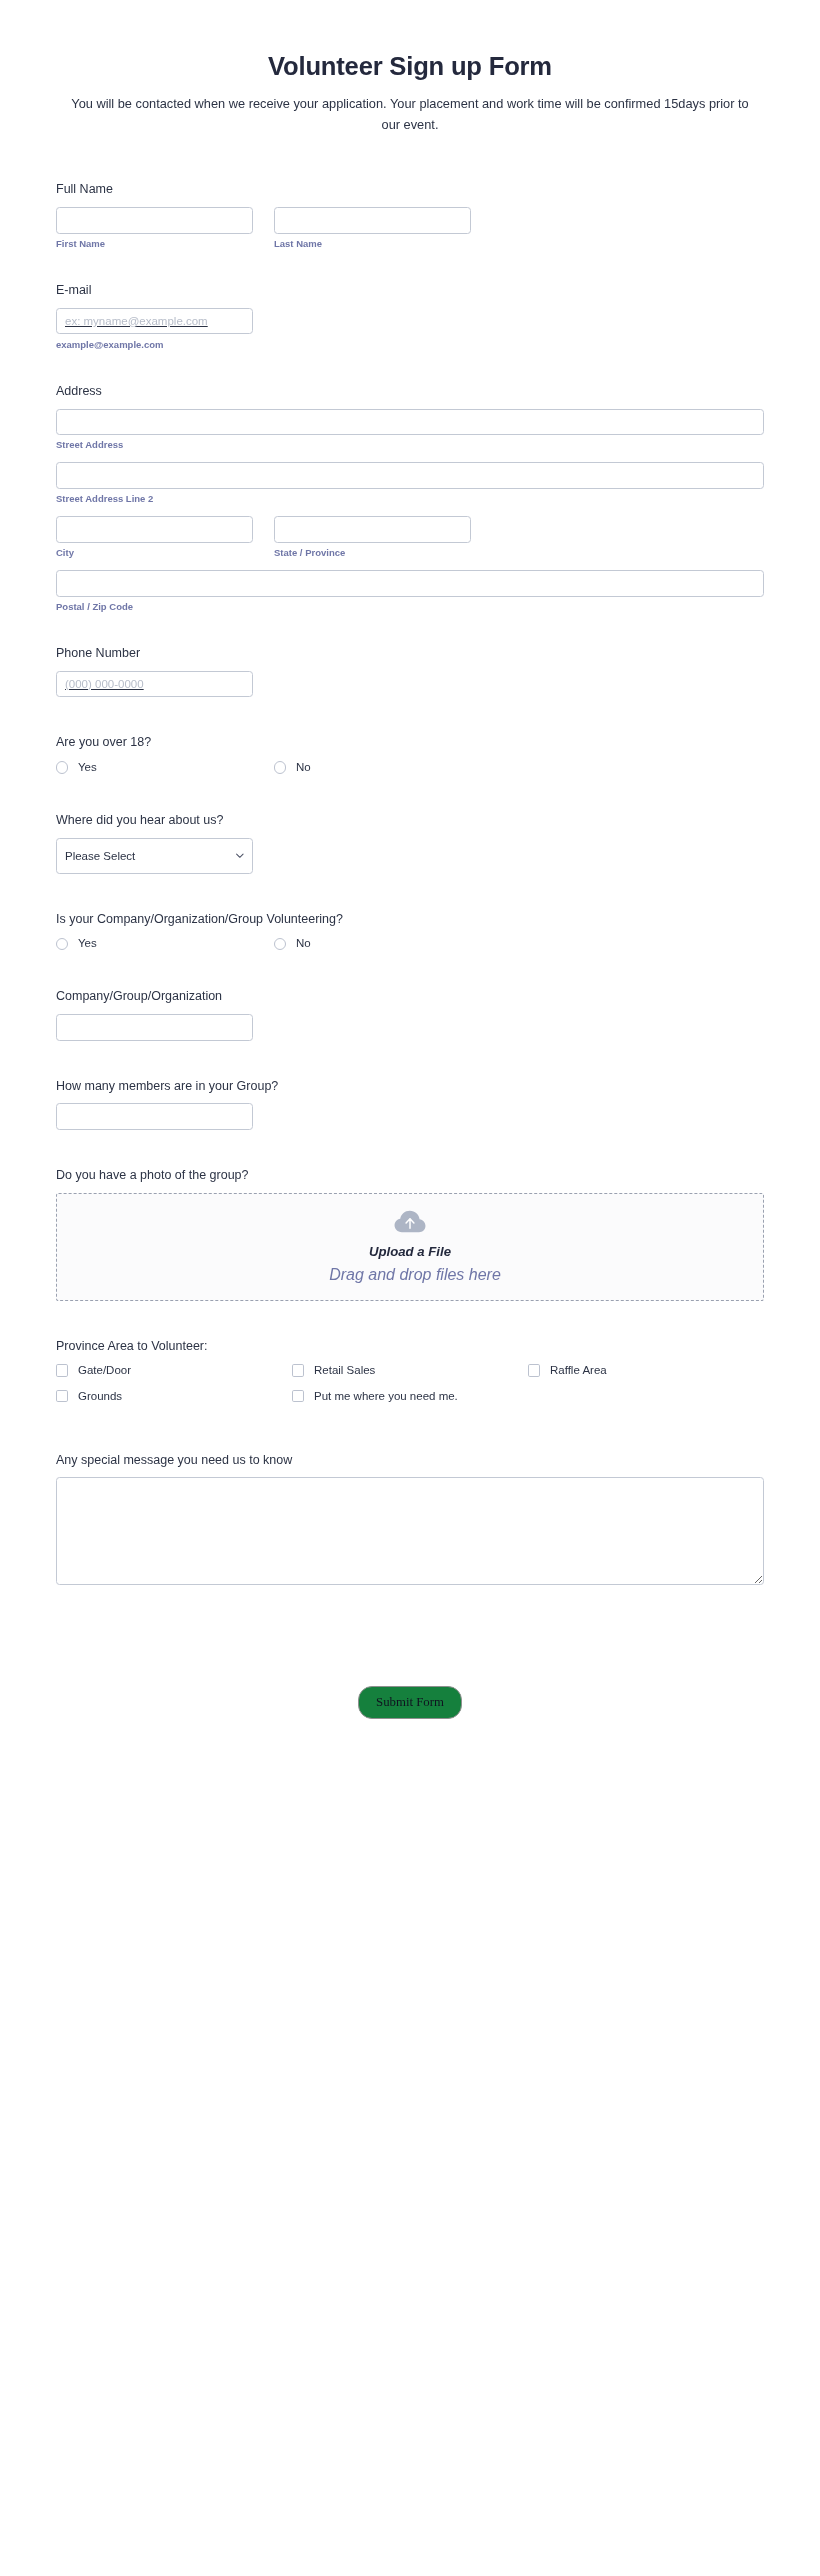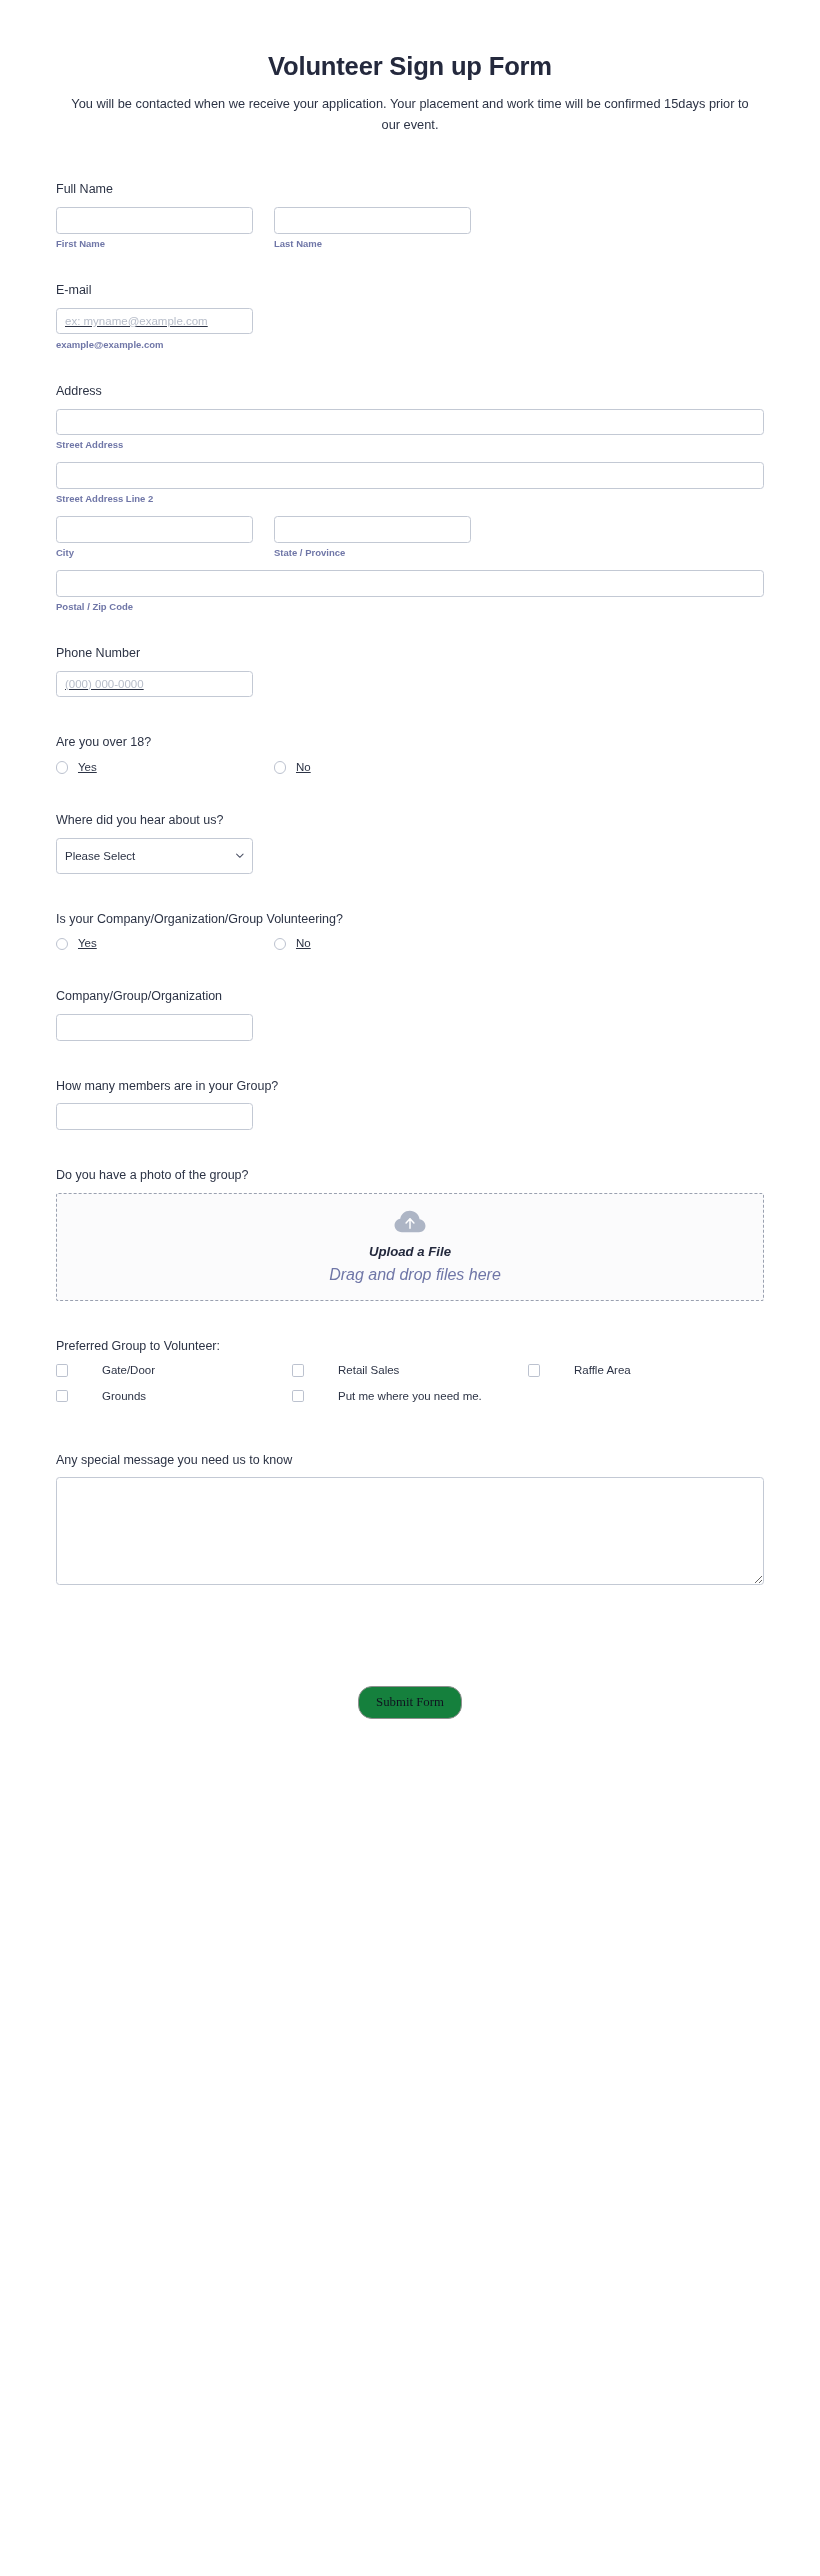--- a/index.html
+++ b/index.html
@@ -86,21 +86,21 @@
     -webkit-appearance: none;
     outline: none;
   }
   .chev {
     position: absolute;
     right: 8px; top: 50%;
     transform: translateY(-55%);
     pointer-events: none;
     width: 9.7px; height: 9.7px;
   }
-  .radio-row { display: flex; margin-top: 4px; text-decoration: underline; }
+  .radio-row { display: flex; margin-top: 4px; }
   .radio-item {
     display: flex;
     align-items: center;
     width: 197px;
     flex: 0 0 197px;
     margin-right: 21px;
   }
   .radio-dot {
     width: 12.3px; height: 12.3px;
     border: 0.9px solid #bcc2cf;
@@ -115,21 +115,20 @@
     flex-wrap: wrap;
     margin-top: 8.8px;
   }
   .cb-item {
     display: flex;
     align-items: flex-start;
     width: 236px;
     flex: 0 0 236px;
     margin-bottom: 9.7px;
     padding-right: 8.8px;
-    gap: 24px;
   }
   .cb-box {
     width: 12.3px; height: 12.3px;
     border: 0.9px solid #bcc2cf;
     border-radius: 1.8px;
     background: #fff;
     flex: 0 0 12.3px;
     margin-right: 9.7px;
     margin-top: 0.9px;
   }
@@ -352,21 +351,21 @@
         </svg>
         <div class="upload-title">Upload a File</div>
         <div class="upload-sub">Drag and drop files here</div>
       </div>
     </div>
 
     <div class="sec-gap"></div>
     <div class="sec-gap"></div>
 
     <div class="field-block">
-      <label class="field-label">Preferred Group to Volunteer:</label>
+      <label class="field-label">Province Area to Volunteer:</label>
       <div class="cb-grid">
         <div class="cb-item">
           <span class="cb-box"></span>
           <span class="cb-label">Gate/Door</span>
         </div>
         <div class="cb-item">
           <span class="cb-box"></span>
           <span class="cb-label">Retail Sales</span>
         </div>
         <div class="cb-item">

